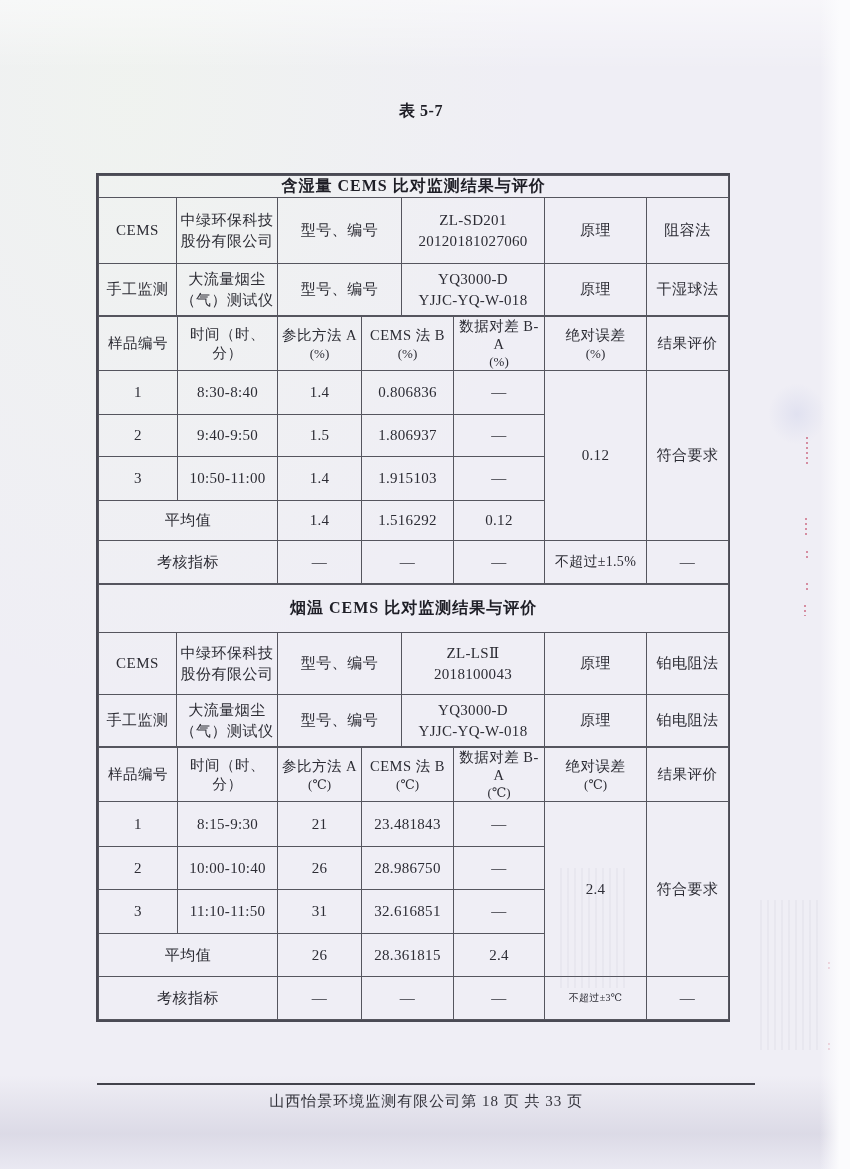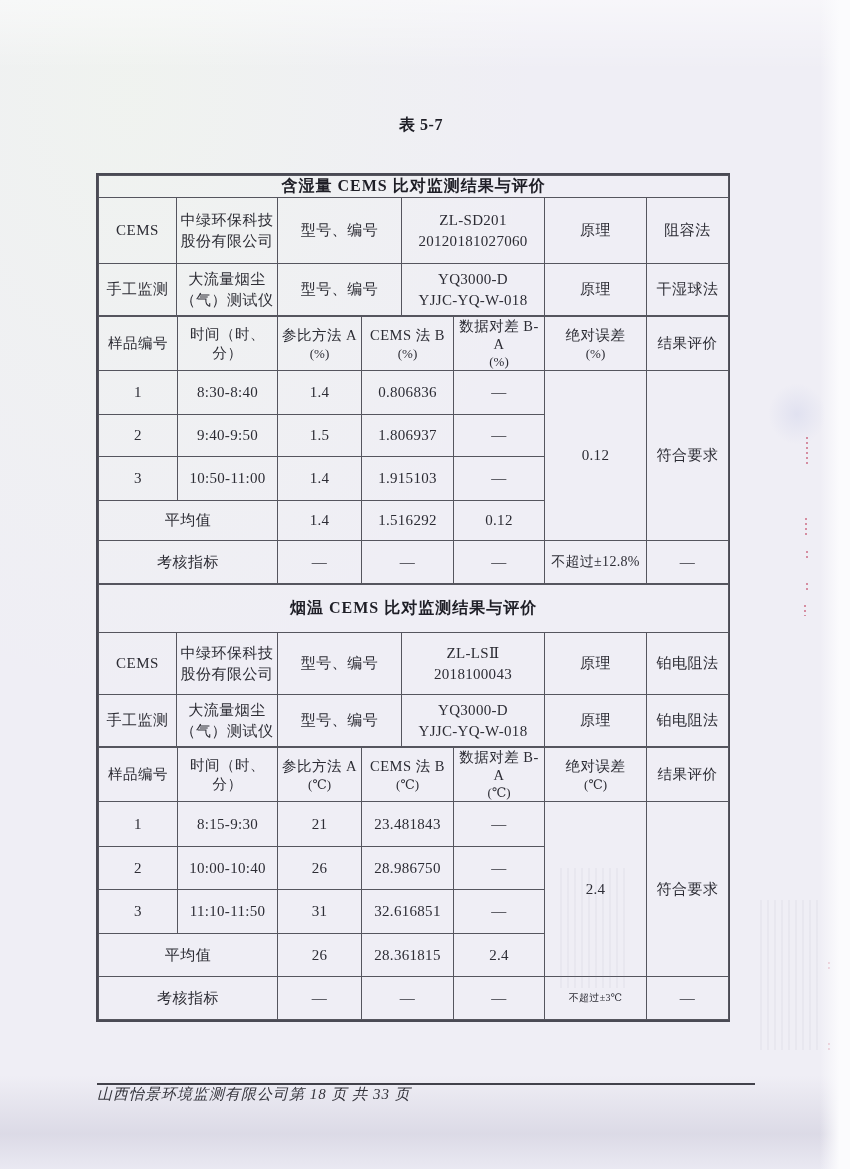--- a/index.html
+++ b/index.html
@@ -16,41 +16,41 @@
       linear-gradient(to bottom, rgba(0,0,0,0) 92%, rgba(196,194,212,0.45) 97%, rgba(230,229,240,0.6) 100%),
       #efeef5;
   }
   .right-strip{position:absolute;right:0;top:0;width:30px;height:1169px;
     background:linear-gradient(to right, rgba(253,253,254,0), #fbfbfd 65%);pointer-events:none;}
 
   
   .heading{position:absolute;left:97px;top:94px;width:648px;font-size:17px;
     line-height:25px;letter-spacing:0.6px;color:#26262e;}
   .heading .l1{text-indent:57px;}
-  .caption{margin-top:18px;display:flex;justify-content:center;align-items:center;
+  .caption{margin-top:4px;display:flex;justify-content:center;align-items:center;
     gap:28px;font-weight:bold;font-size:16px;letter-spacing:0.5px;color:#1f1f27;}
 
   
   .table-wrap{position:absolute;left:96px;top:173px;width:630px;
     border:2px solid #4a4a54;}
   table{width:100%;border-collapse:collapse;table-layout:fixed;}
   td{border:1px solid #55555e;text-align:center;vertical-align:middle;
     font-size:15px;letter-spacing:0.5px;color:#2c2c34;padding:0 2px;
     overflow:hidden;}
   .sec-title td{font-size:16px;font-weight:bold;letter-spacing:1px;color:#1e1e26;}
   .unit{font-size:13px;margin-top:1px;letter-spacing:0;}
   .two-line{line-height:1.4;}
   .num{letter-spacing:0.3px;}
   .hdr td{font-size:14.5px;}
 
   
   .footer{position:absolute;left:97px;top:1083px;width:658px;
-    border-top:2px solid #42424b;
-    display:flex;justify-content:flex-start;
-    font-size:15px;letter-spacing:1px;color:#33333b;font-style:italic;}
+    border-top:2px solid #42424b;padding-top:7px;
+    display:flex;justify-content:center;
+    font-size:15px;letter-spacing:1px;color:#33333b;}
 
   
   .artifact{position:absolute;pointer-events:none;}
   .redmark{width:2px;background:repeating-linear-gradient(to bottom,
       rgba(192,62,92,0.55) 0 2px, rgba(192,62,92,0) 2px 5px);}
   .bluecloud{background:radial-gradient(ellipse at center,
       rgba(150,160,215,0.16), rgba(150,160,215,0) 70%);}
   .smudge{background:repeating-linear-gradient(to right,
       rgba(120,120,145,0.06) 0 2px, rgba(120,120,145,0) 2px 7px);}
 </style>
@@ -170,21 +170,21 @@
         <td colspan="2">平均值</td>
         <td class="num">1.4</td>
         <td class="num">1.516292</td>
         <td class="num">0.12</td>
       </tr>
       <tr style="height:43px">
         <td colspan="2">考核指标</td>
         <td>—</td>
         <td>—</td>
         <td>—</td>
-        <td class="num" style="font-size:14px">不超过±12.8%</td>
+        <td class="num" style="font-size:14px">不超过±1.5%</td>
         <td>—</td>
       </tr>
     </tbody>
       </table>
 
     <table class="eq">
       <colgroup>
           <col style="width:78px">
           <col style="width:101px">
           <col style="width:124px">

